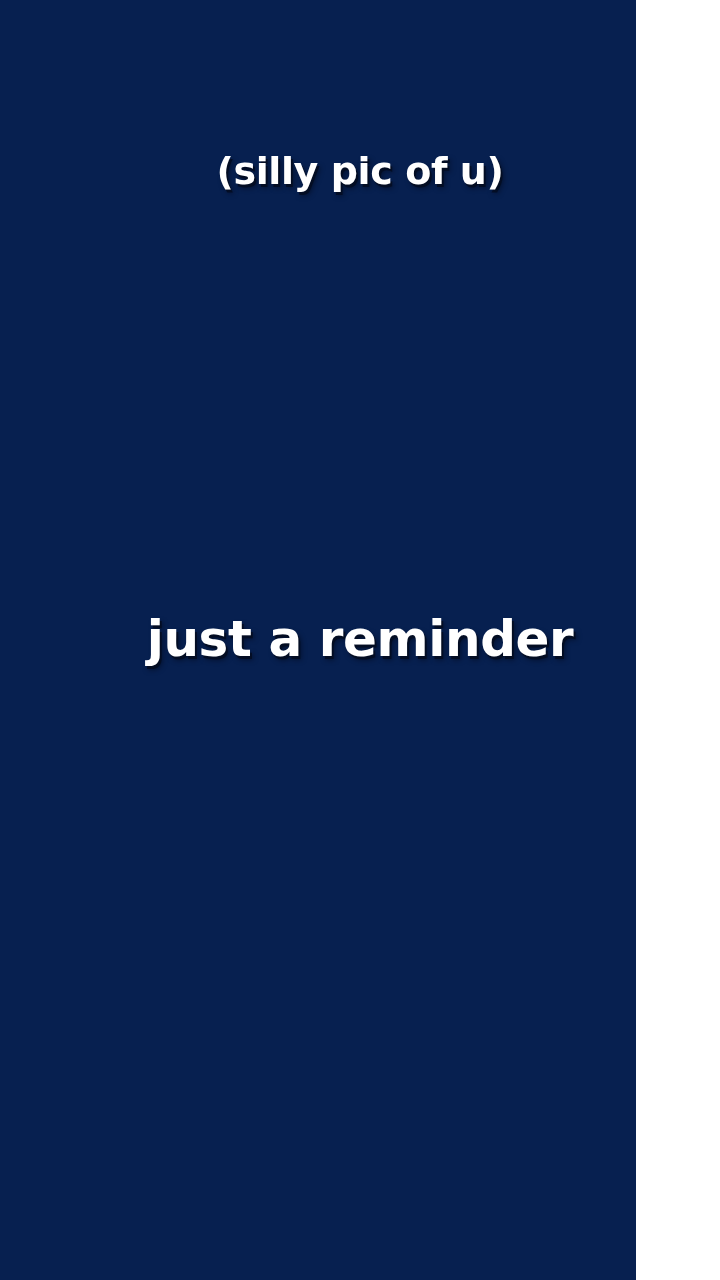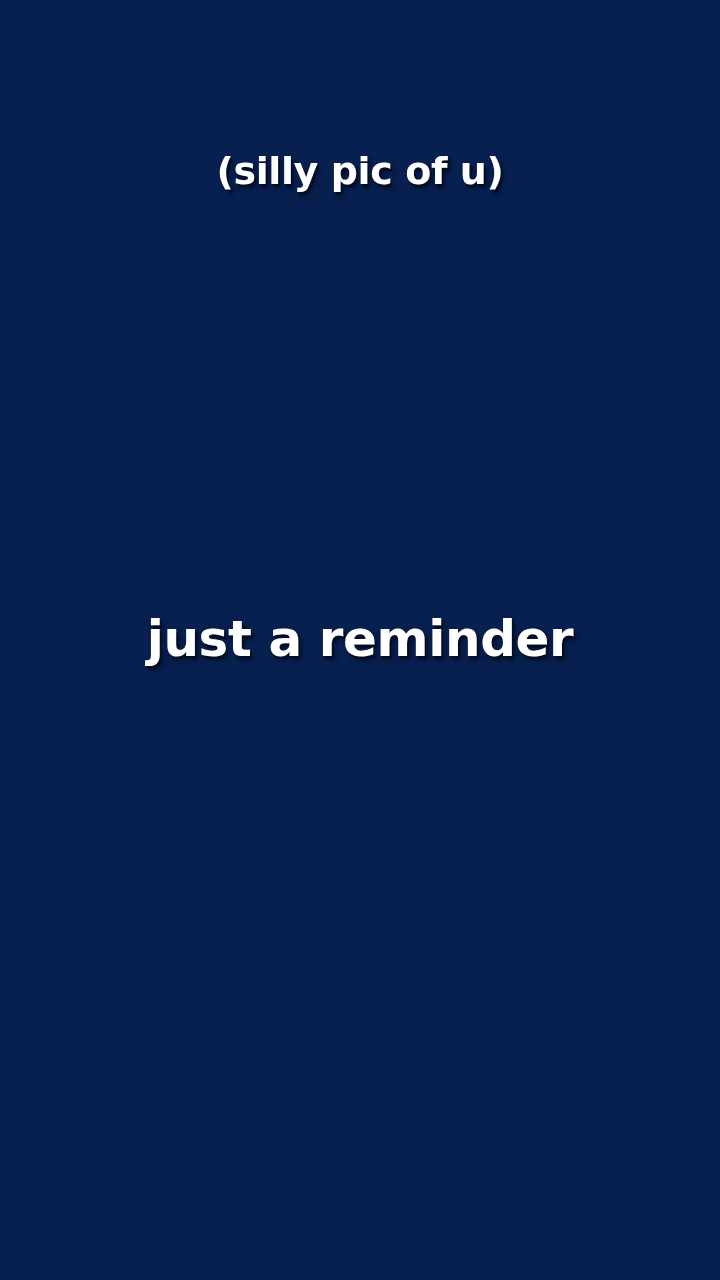--- a/index.html
+++ b/index.html
@@ -9,21 +9,21 @@
 
   body {
     width: 720px;
     height: 1280px;
     overflow: hidden;
     font-family: "DejaVu Sans", sans-serif;
   }
 
   #canvas {
     position: relative;
-    width: 720px;
+    width: 636px;
     height: 1280px;
     background: #072050;
     overflow: hidden;
   }
 
   .caption {
     position: absolute;
     left: 0;
     width: 720px;
     text-align: center;

